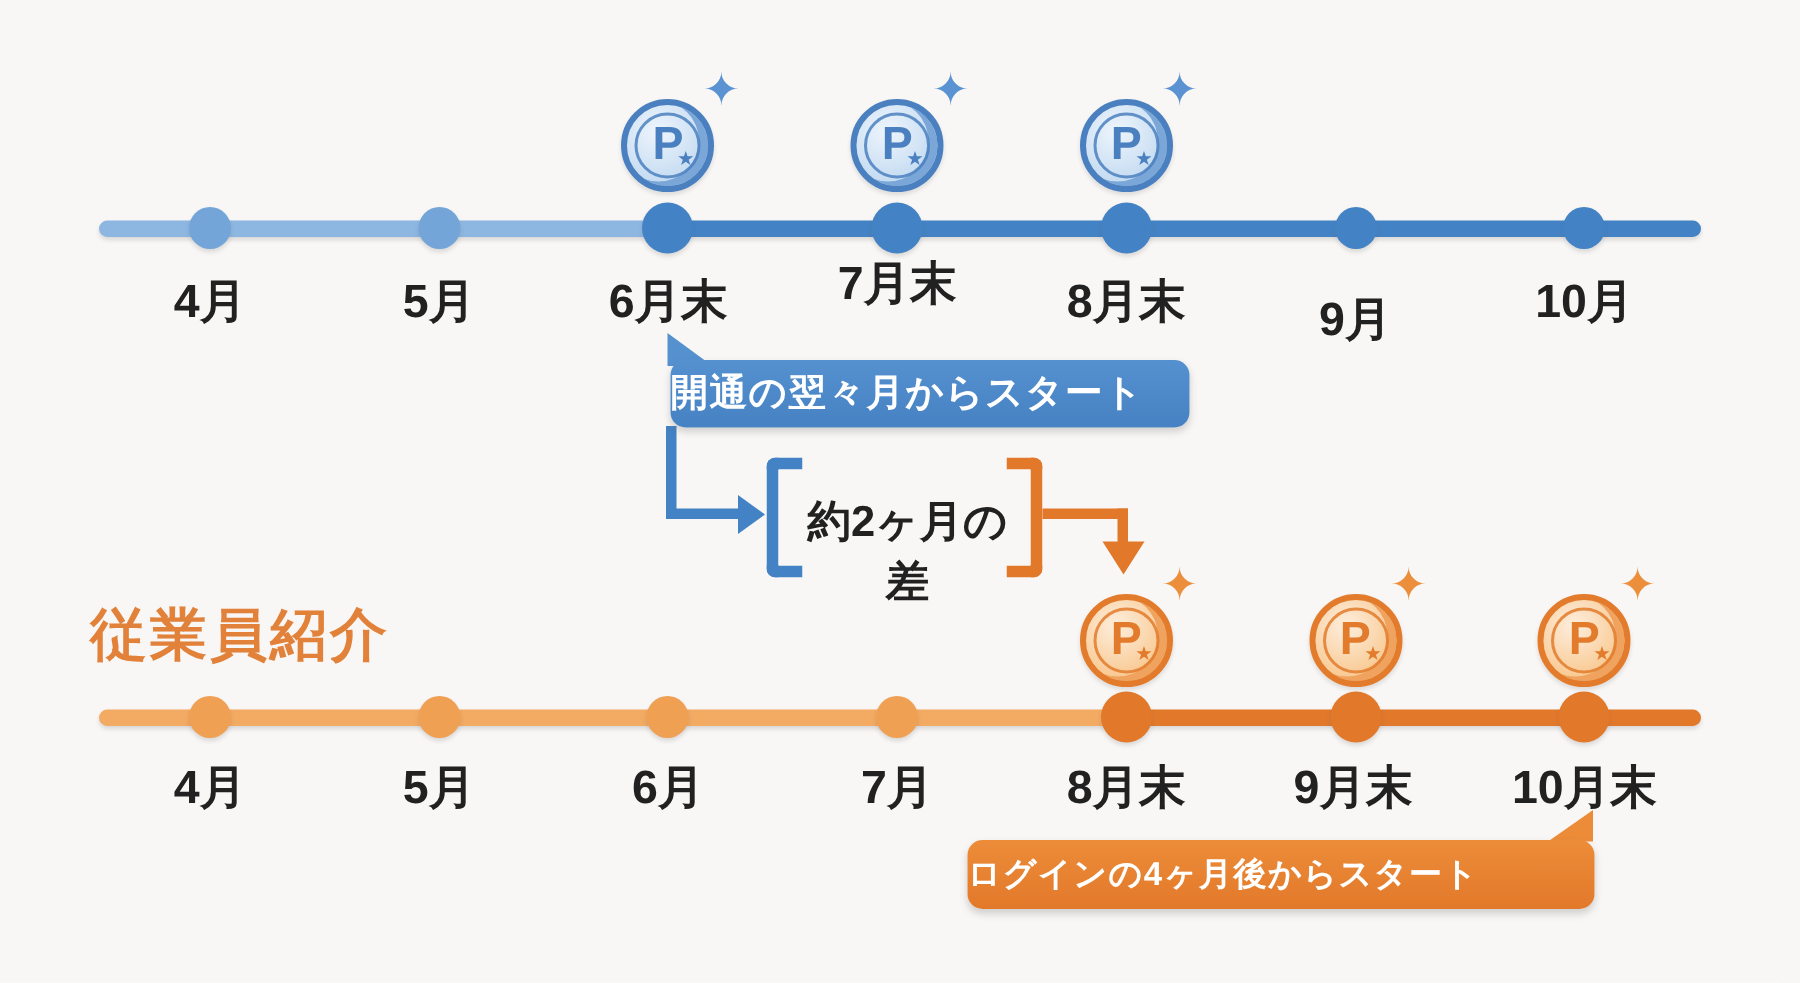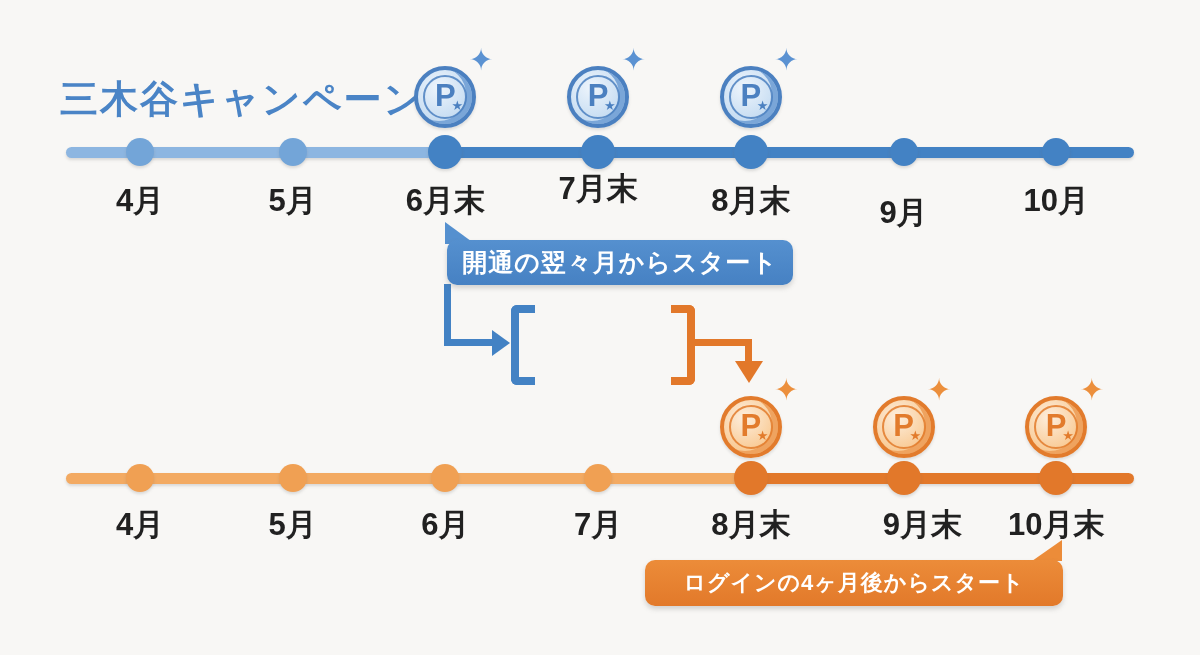--- a/index.html
+++ b/index.html
@@ -65,21 +65,21 @@
     position:absolute;left:41px;top:52px;
     font-size:13px;color:var(--cb);
   }
   .coin-sparkle{
     position:absolute;left:58px;top:-4px;
     font-size:30px;color:var(--sp);
   }
   
   .callout{
     position:absolute;border-radius:10px;
-    color:#fff;font-weight:bold;text-align:center;
+    color:#fff;font-weight:bold;text-align:left;
     box-shadow:0 3px 5px rgba(110,110,110,0.28);
     z-index:5;
   }
   .blue-callout{
     left:447px;top:240px;width:346px;height:45px;line-height:45px;
     font-size:25px;letter-spacing:1px;
     background:linear-gradient(180deg,var(--blue-callout-top),var(--blue-callout-bottom));
   }
   .orange-callout{
     left:645px;top:560px;width:418px;height:46px;line-height:46px;
@@ -132,21 +132,20 @@
     position:absolute;left:525px;top:328px;width:160px;
     text-align:center;font-size:29px;font-weight:bold;color:var(--text);
     z-index:5;
   }
 </style>
 </head>
 <body>
 
 <div class="canvas" style="background: rgb(248, 247, 245);">
 
-  <div class="title blue-title">三木谷キャンペーン</div>
   <div id="tl-top">
       <div class="seg-line light-blue" style="left: 66px; top: 146.5px; width: 381.4px;"></div>
       <div class="seg-line dark-blue" style="left: 443.4px; top: 146.5px; width: 690.6px;"></div>
       <div class="dot light-blue" style="left: 140px; top: 152px; width: 28px; height: 28px;"></div>
       <div class="month-label" style="left: 140px; top: 180px;">4月</div>
       <div class="dot light-blue" style="left: 292.7px; top: 152px; width: 28px; height: 28px;"></div>
       <div class="month-label" style="left: 292.7px; top: 180px;">5月</div>
       <div class="dot dark-blue" style="left: 445.4px; top: 152px; width: 34px; height: 34px;"></div>
       <div class="month-label" style="left: 445.4px; top: 180px;">6月末</div>
       <div class="coin blue" style="left: 410.4px; top: 46px;">
@@ -180,25 +179,27 @@
       <div class="month-label" style="left: 1056.2px; top: 180px;">10月</div>
     </div>
 
   <div class="tail blue-tail"></div>
   <div class="callout blue-callout">開通の翌々月からスタート</div>
 
   <div class="seg blue-v"></div>
   <div class="seg blue-h"></div>
   <div class="blue-ah"></div>
   <div class="bracket left"></div>
+  <div class="gap-text">約2ヶ月の差</div>
   <div class="bracket right"></div>
   <div class="seg orange-h"></div>
   <div class="seg orange-v"></div>
   <div class="orange-ah"></div>
 
+  <div class="title orange-title">従業員紹介</div>
   <div id="tl-bottom">
       <div class="seg-line light-orange" style="left: 66px; top: 472.5px; width: 686.8px;"></div>
       <div class="seg-line dark-orange" style="left: 748.8px; top: 472.5px; width: 385.2px;"></div>
       <div class="dot light-orange" style="left: 140px; top: 478px; width: 28px; height: 28px;"></div>
       <div class="month-label" style="left: 140px; top: 504px;">4月</div>
       <div class="dot light-orange" style="left: 292.7px; top: 478px; width: 28px; height: 28px;"></div>
       <div class="month-label" style="left: 292.7px; top: 504px;">5月</div>
       <div class="dot light-orange" style="left: 445.4px; top: 478px; width: 28px; height: 28px;"></div>
       <div class="month-label" style="left: 445.4px; top: 504px;">6月</div>
       <div class="dot light-orange" style="left: 598.1px; top: 478px; width: 28px; height: 28px;"></div>
@@ -206,21 +207,21 @@
       <div class="dot dark-orange" style="left: 750.8px; top: 478px; width: 34px; height: 34px;"></div>
       <div class="month-label" style="left: 750.8px; top: 504px;">8月末</div>
       <div class="coin orange" style="left: 715.8px; top: 376px;">
         <div class="coin-face"></div>
         <div class="coin-ring"></div>
         <div class="coin-p">P</div>
         <div class="coin-star">★</div>
         <div class="coin-sparkle">✦</div>
       </div>
       <div class="dot dark-orange" style="left: 903.5px; top: 478px; width: 34px; height: 34px;"></div>
-      <div class="month-label" style="left: 882px; top: 504px; text-align: right;">9月末</div>
+      <div class="month-label" style="left: 902px; top: 504px;">9月末</div>
       <div class="coin orange" style="left: 868.5px; top: 376px;">
         <div class="coin-face"></div>
         <div class="coin-ring"></div>
         <div class="coin-p">P</div>
         <div class="coin-star">★</div>
         <div class="coin-sparkle">✦</div>
       </div>
       <div class="dot dark-orange" style="left: 1056.2px; top: 478px; width: 34px; height: 34px;"></div>
       <div class="month-label" style="left: 1056.2px; top: 504px;">10月末</div>
       <div class="coin orange" style="left: 1021.2px; top: 376px;">

